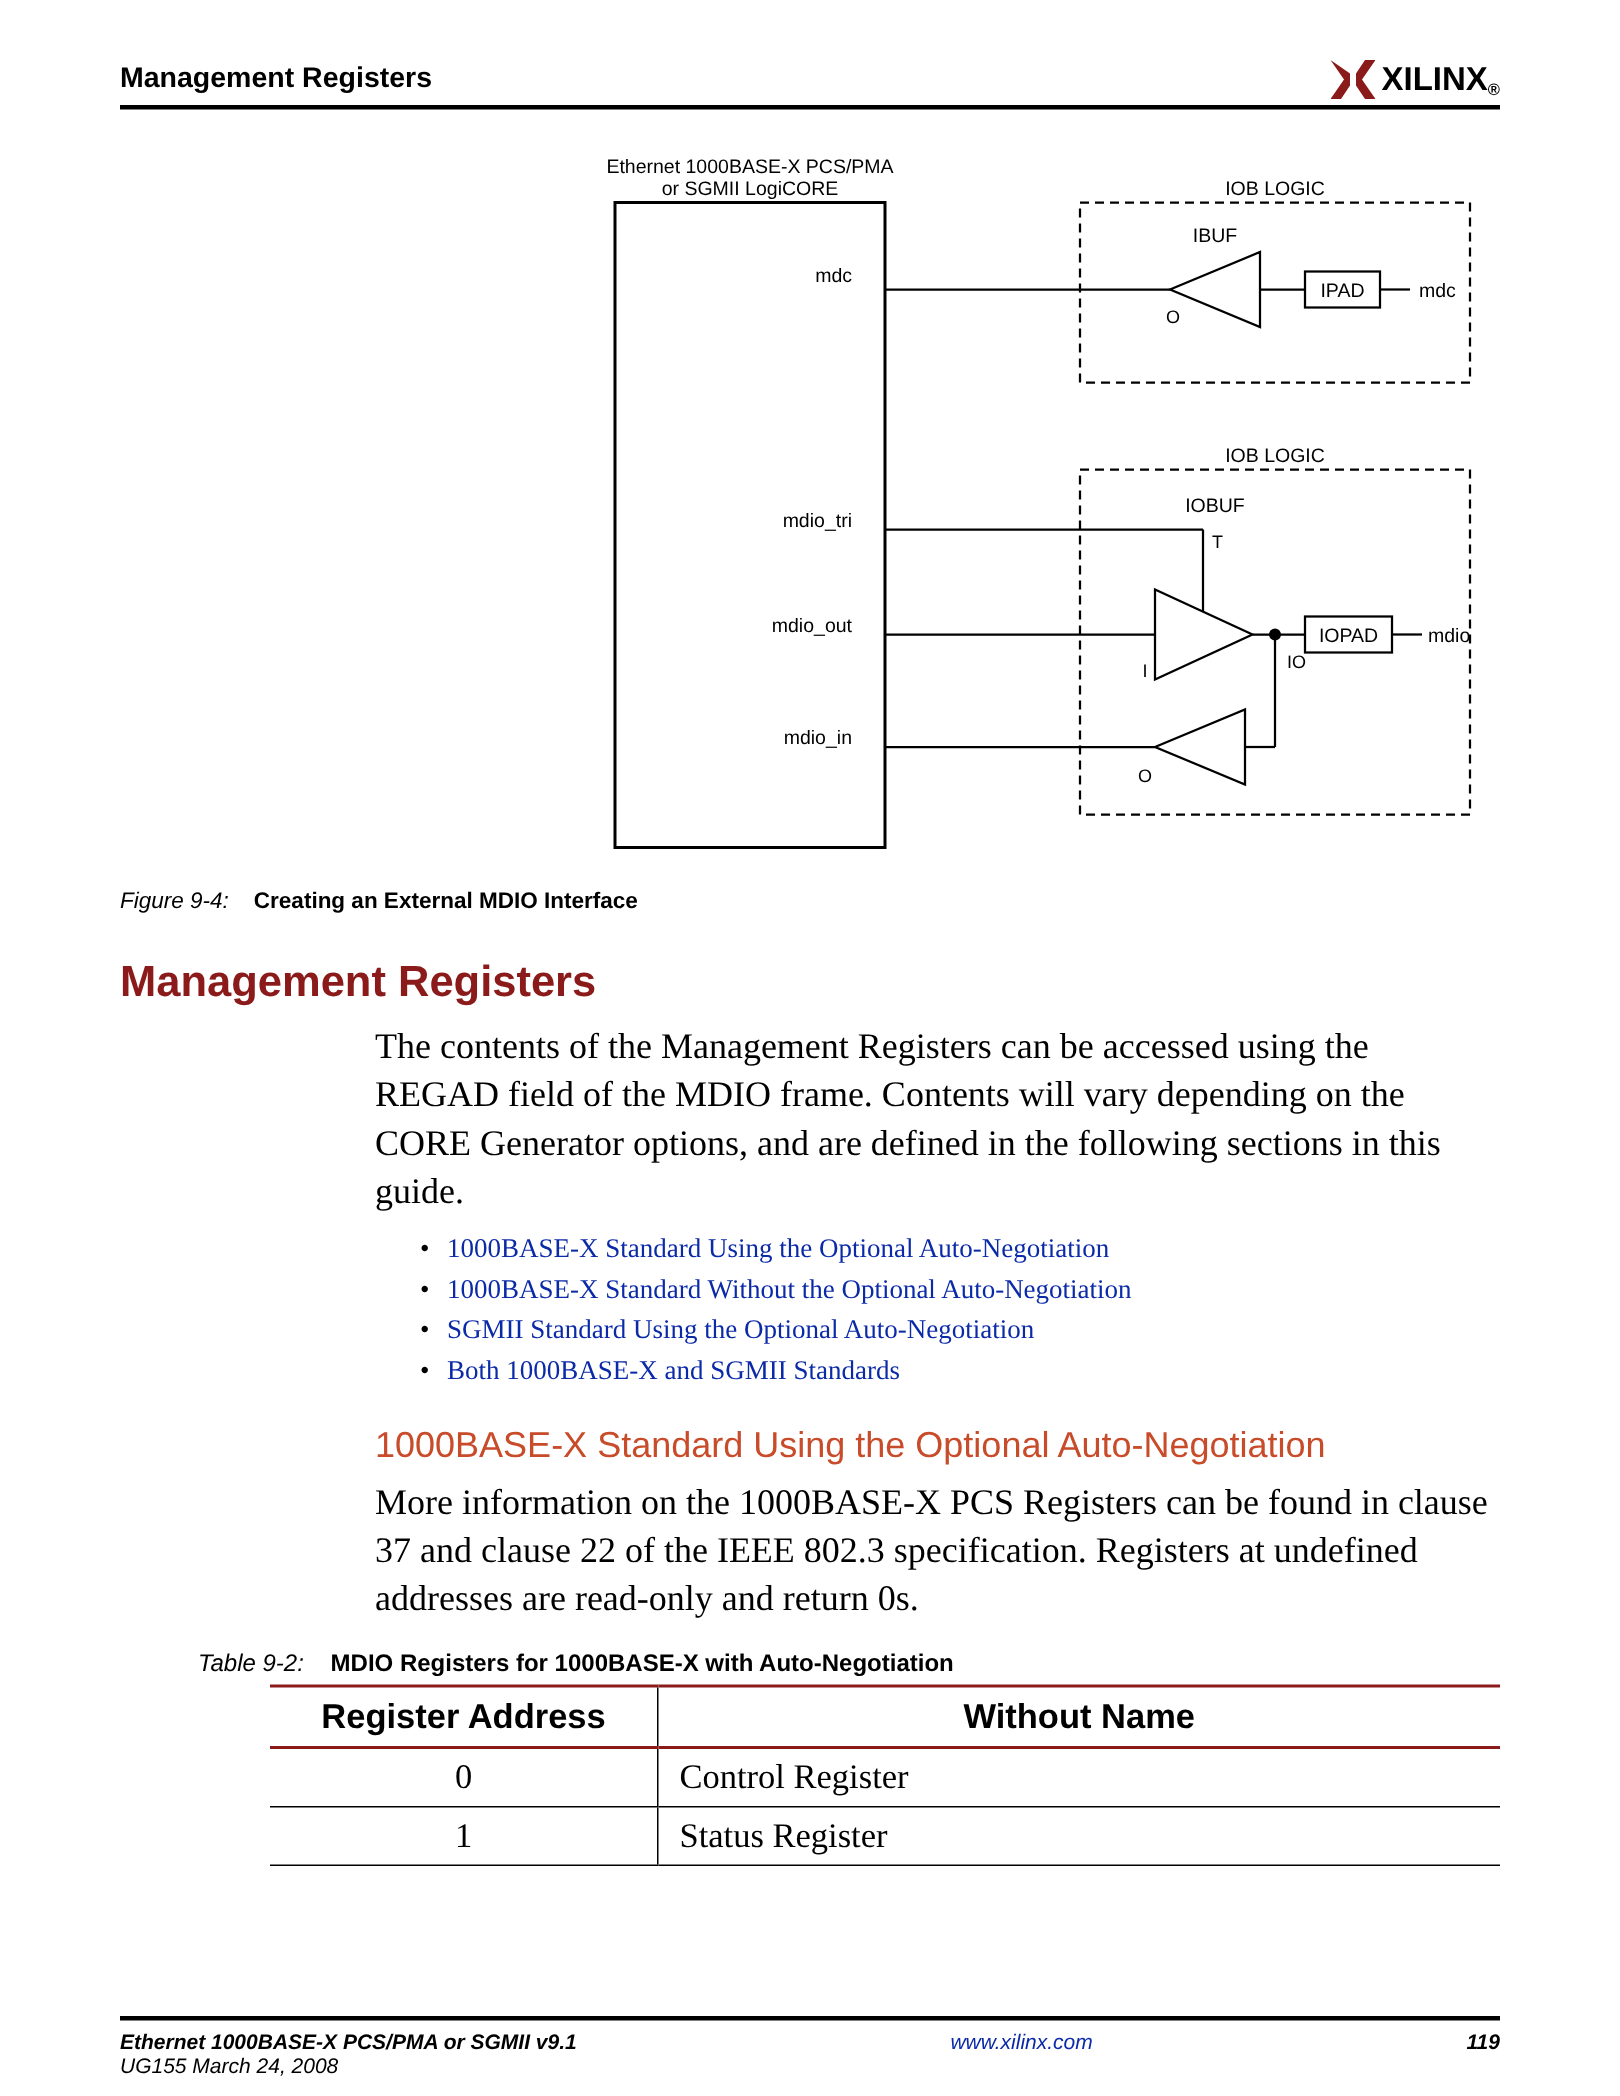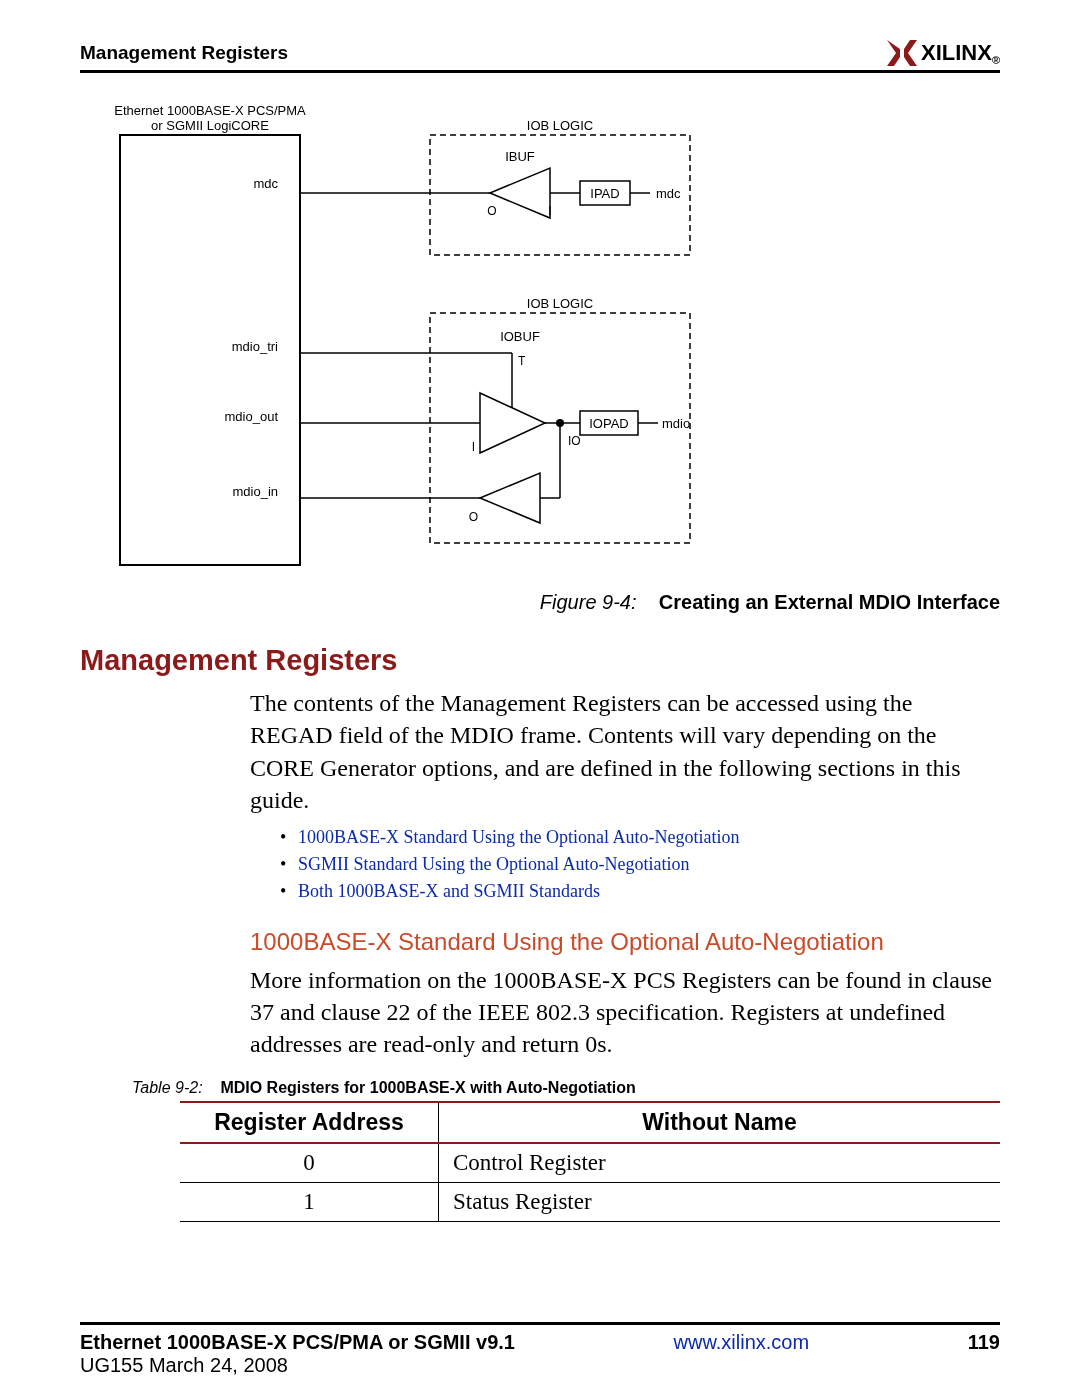--- a/index.html
+++ b/index.html
@@ -30,27 +30,27 @@
   .logo {
     display: flex;
     align-items: flex-end;
     font-weight: bold;
     font-size: 22px;
     font-family: Arial, sans-serif;
   }
   .logo svg { margin-right: 4px; }
   .reg-mark { font-size: 11px; vertical-align: super; }
   .figure-area {
+    text-align: right;
+    margin: 16px 0 10px 0;
+  }
+  .figure-caption {
     text-align: left;
-    margin: 16px 0 10px 0;
-  }
-  .figure-caption {
-    text-align: right;
-    font-family: Arial, Helvetica, sans-serif;
-    font-size: 20px;
+    font-family: Arial, Helvetica, sans-serif;
+    font-size: 15px;
     margin: 14px 0 30px 0;
   }
   .figure-caption .fig-num { font-style: italic; font-weight: normal; }
   .figure-caption .fig-title { font-weight: bold; }
   h1.section {
     color: #8b1a1a;
     font-family: Arial, Helvetica, sans-serif;
     font-weight: bold;
     font-size: 29px;
     margin: 20px 0 10px 0;
@@ -116,21 +116,22 @@
     border-bottom: 1px solid #000;
   }
   table.regtable td.addr { text-align: center; width: 230px; }
   .footer {
     border-top: 3px solid #000;
     margin-top: 100px;
     padding-top: 6px;
     display: flex;
     justify-content: space-between;
     font-family: Arial, Helvetica, sans-serif;
-    font-size: 20px;
+    font-size: 14px;
+    font-style: italic;
   }
   .footer .left { font-weight: bold; }
   .footer .left .sub { font-weight: normal; display: block; }
   .footer .mid { color: #0b2aa8; text-decoration: none; }
   .footer .right { font-weight: bold; }
   svg.diagram text { font-family: Arial, Helvetica, sans-serif; }
 </style>
 </head>
 <body>
 
@@ -208,20 +209,21 @@
   <div class="figure-caption">
     <span class="fig-num">Figure 9-4:</span>
     <span>&nbsp;&nbsp;</span>
     <span class="fig-title">Creating an External MDIO Interface</span>
   </div>
 
   <h1 class="section">Management Registers</h1>
   <p class="body">The contents of the Management Registers can be accessed using the REGAD field of the MDIO frame. Contents will vary depending on the CORE Generator options, and are defined in the following sections in this guide.</p>
   <ul class="links">
     <li><a href="#">1000BASE-X Standard Using the Optional Auto-Negotiation</a></li>
+    <li><a href="#">1000BASE-X Standard Without the Optional Auto-Negotiation</a></li>
     <li><a href="#">SGMII Standard Using the Optional Auto-Negotiation</a></li>
     <li><a href="#">Both 1000BASE-X and SGMII Standards</a></li>
   </ul>
 
   <h2 class="subsection">1000BASE-X Standard Using the Optional Auto-Negotiation</h2>
   <p class="body">More information on the 1000BASE-X PCS Registers can be found in clause 37 and clause 22 of the IEEE 802.3 specification. Registers at undefined addresses are read-only and return 0s.</p>
 
   <div class="table-caption">
     <span class="tbl-num">Table 9-2:</span>
     <span>&nbsp;&nbsp;</span>

